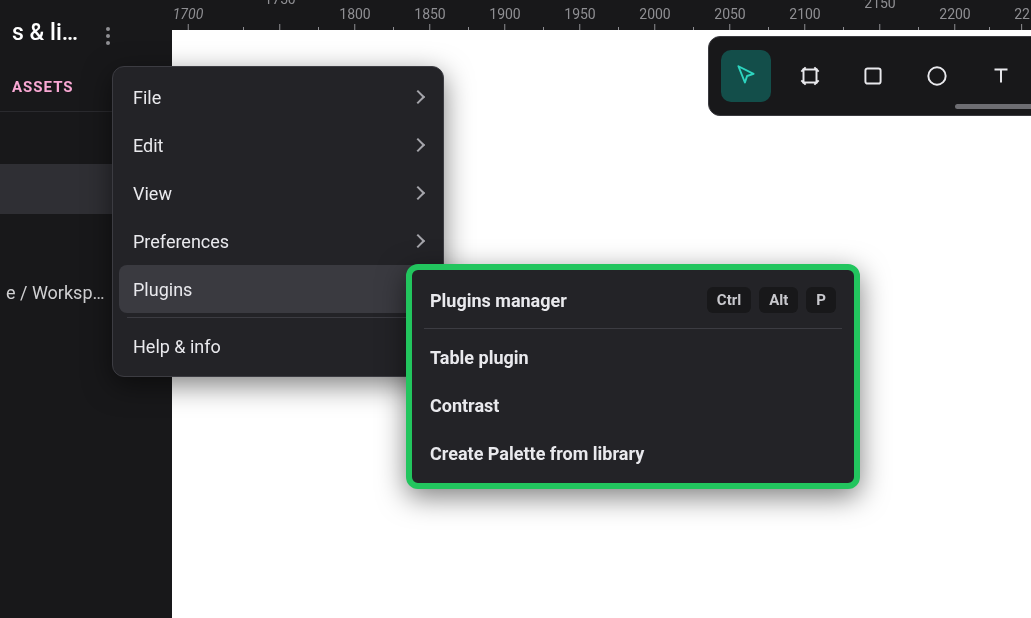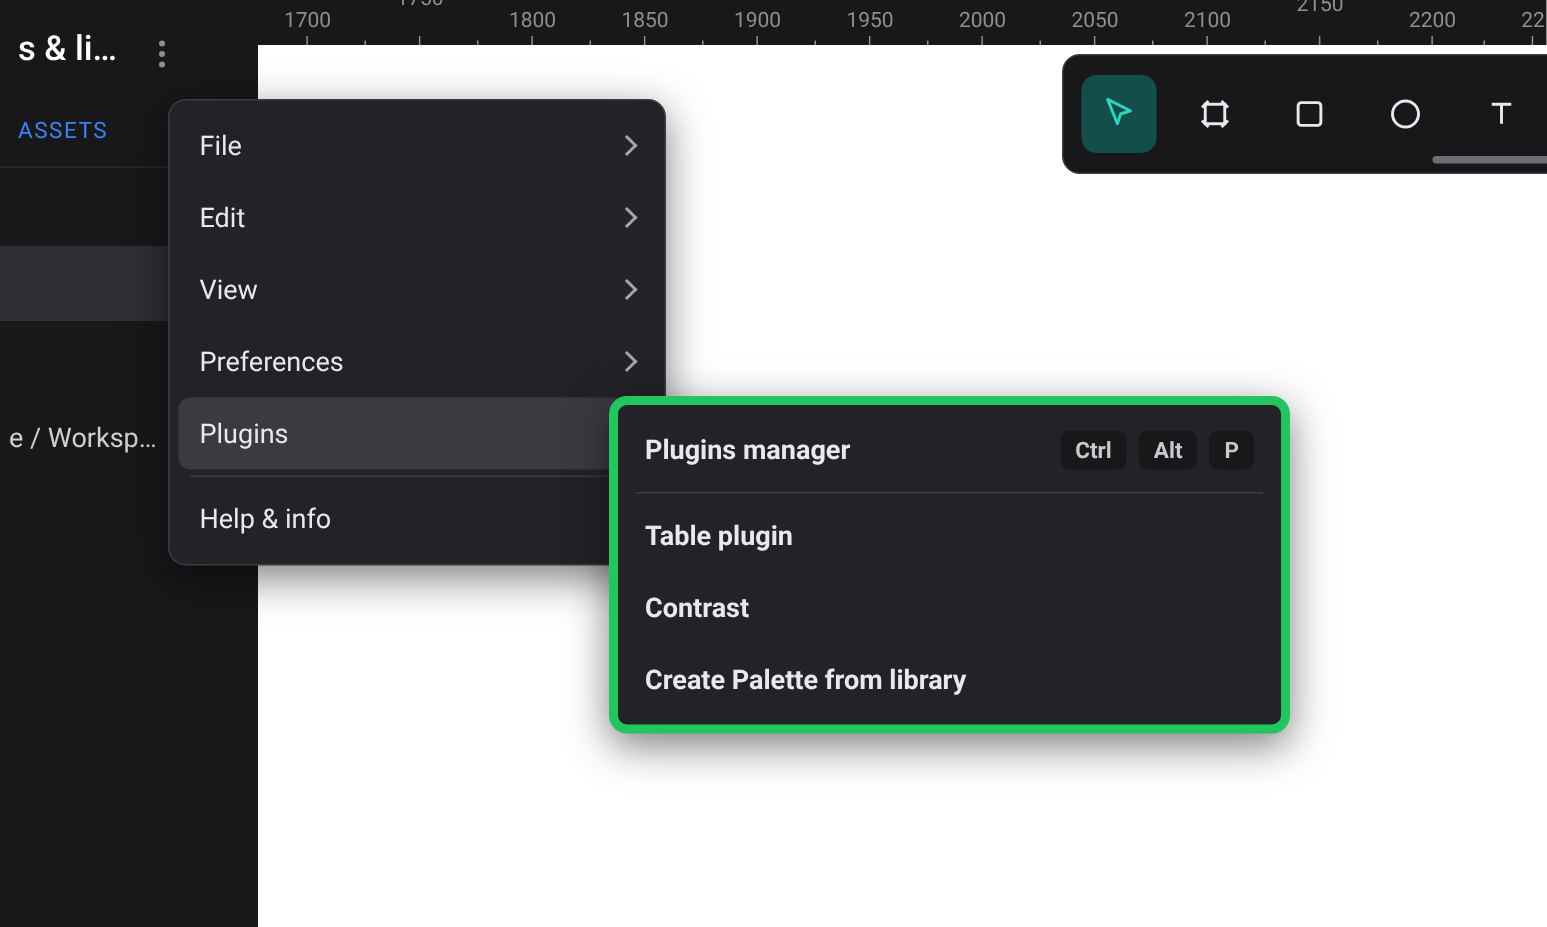--- a/index.html
+++ b/index.html
@@ -42,23 +42,23 @@
   }
   .tabs-row {
     display: flex;
     align-items: center;
     height: 48px;
     border-bottom: 1px solid #2a2a2e;
   }
   .tabs-row .tab {
     padding: 0 12px;
     font-size: 15px;
-    font-weight: 400;
+    font-weight: 700;
     letter-spacing: 1px;
-    color: #3b82f6;
+    color: #f9a8d4;
     height: 100%;
     display: flex; align-items: center;
     border-bottom: 2px solid transparent;
   }
   .page-row {
     display: flex;
     align-items: center;
     justify-content: flex-end;
     height: 52px;
     padding: 0 12px;
@@ -312,21 +312,21 @@
 
   svg { display: block; }
 </style>
 </head>
 <body>
 
 <div class="ruler-corner"></div>
 
 <div class="ruler-h">
   <div class="ticks" id="ruler-h-ticks">
-      <div class="tick-major" style="left: 63px;">
+      <div class="tick-major" style="left: 46px; font-style: italic;">
         <div class="lbl">1700</div>
         <div class="bar"></div>
       </div>
       <div class="tick-major" style="left: 138px; gap: 15px;">
         <div class="lbl">1750</div>
         <div class="bar"></div>
       </div>
       <div class="tick-major" style="left: 213px;">
         <div class="lbl">1800</div>
         <div class="bar"></div>

